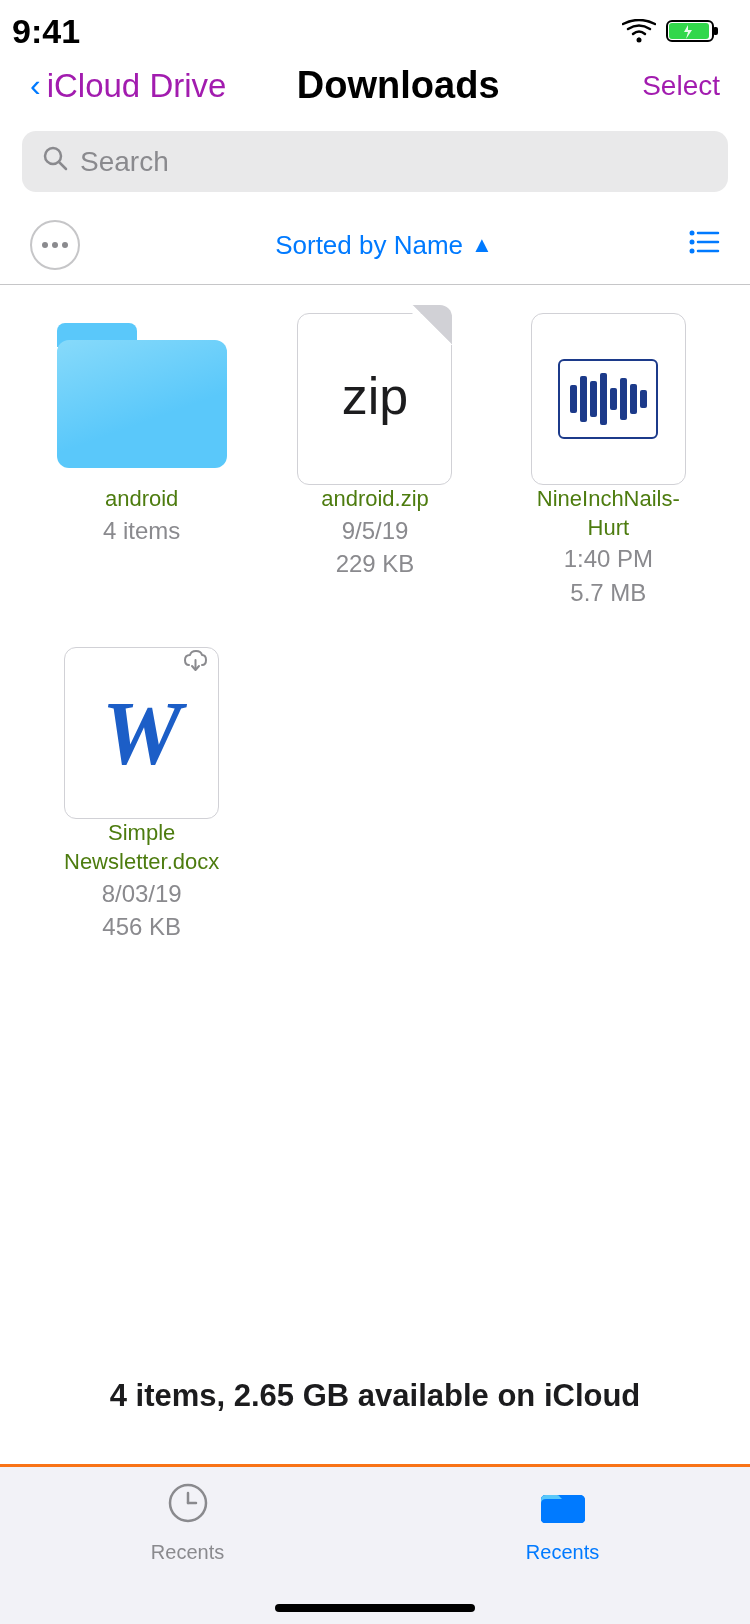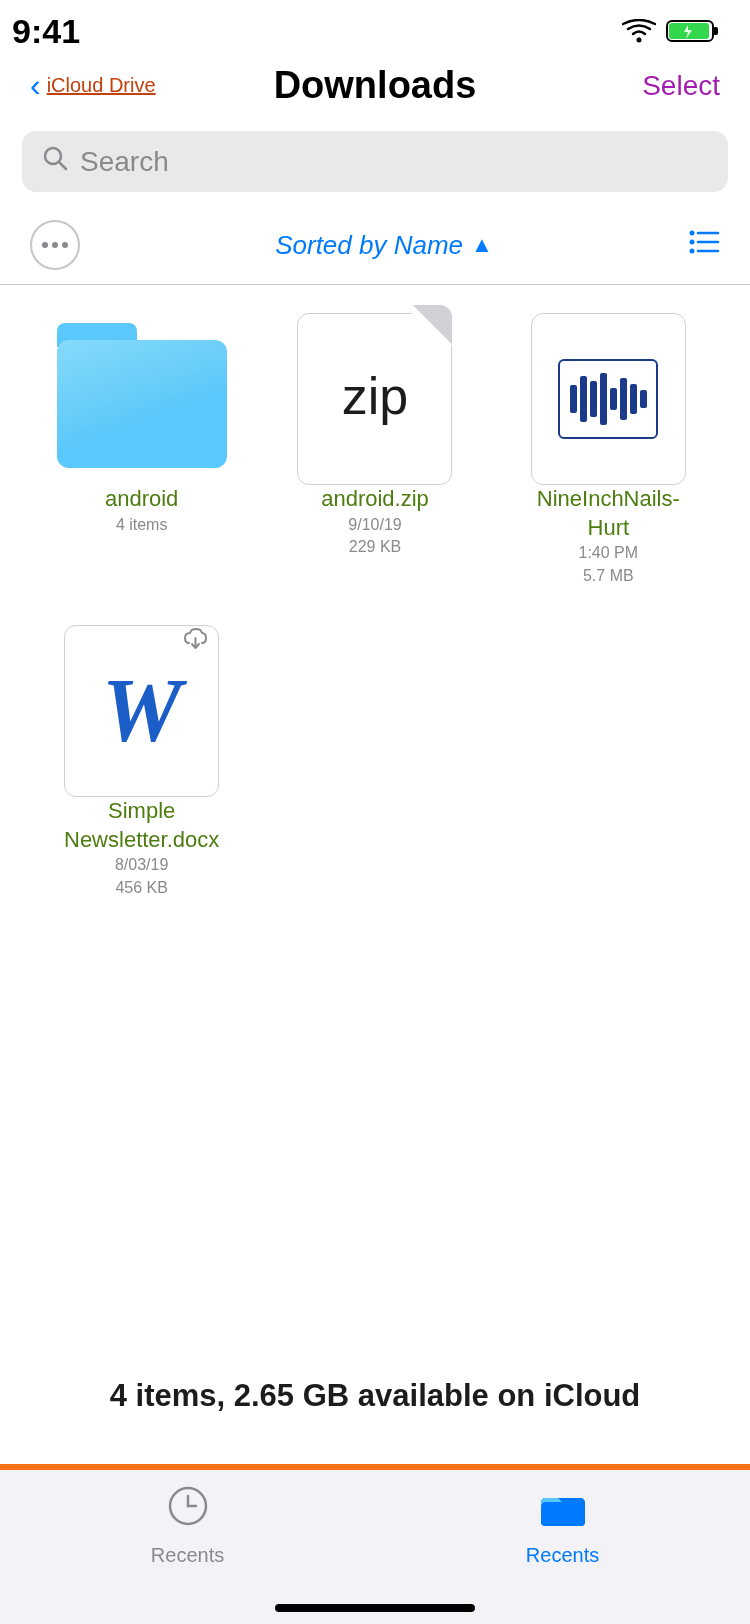--- a/index.html
+++ b/index.html
@@ -91,21 +91,20 @@
       color: #8A8A8E;
     }
 
     
     .sort-bar {
       display: flex;
       justify-content: space-between;
       align-items: center;
       padding: 10px 30px 14px 30px;
       border-bottom: 1px solid #C6C6C8;
-      font-style: italic;
     }
 
     .more-button {
       width: 50px;
       height: 50px;
       border: 2px solid #C6C6C8;
       border-radius: 50%;
       display: flex;
       align-items: center;
       justify-content: center;
@@ -315,21 +314,21 @@
     
     .file-name {
       font-size: 22px;
       color: #4d7c0f;
       text-align: center;
       line-height: 1.3;
       max-width: 180px;
     }
 
     .file-meta {
-      font-size: 16px;
+      font-size: 24px;
       color: #8A8A8E;
       text-align: center;
       line-height: 1.4;
     }
 
     
     .storage-info {
       text-align: center;
       font-size: 31px;
       color: #1C1C1E;
@@ -342,21 +341,21 @@
     }
 
     
     .tab-bar {
       position: fixed;
       bottom: 0;
       left: 0;
       width: 750px;
       height: 160px;
       background: #F2F2F7;
-      border-top: 6px solid #f97316;
+      border-top: 3px solid #f97316;
       display: flex;
       align-items: flex-start;
       padding-top: 14px;
     }
 
     .tab-item {
       flex: 1;
       display: flex;
       flex-direction: column;
       align-items: center;
@@ -425,21 +424,21 @@
         <rect x="3" y="6" width="40" height="16" rx="3" fill="#32D74B"></rect>
 
         <path d="M22 8 L18 15 L22 15 L20 22 L26 13 L22 13 Z" fill="#fff" opacity="0.9"></path>
       </svg>
     </div>
   </div>
 
   <div class="header">
     <div class="header-back">
       <span style="font-size:32px; color:#007AFF; font-weight:300;">‹</span>
-      <span style="color:#c2410c; font-size:20px;text-decoration:underline;">iCloud Drive</span>
+      <span style="color:#a21caf; font-size:33px;">iCloud Drive</span>
     </div>
     <span class="header-title">Downloads</span>
     <div class="header-select">
       <span style="color:#a21caf; font-size:28px;">Select</span>
     </div>
   </div>
 
   <div class="search-container">
     <div class="search-bar">
       <span class="search-glass">
@@ -491,21 +490,21 @@
       <div class="file-icon-container">
         <div class="zip-file-icon">
           <div class="file-paper"></div>
           <div class="file-corner"></div>
           <div class="file-corner-fold"></div>
           <span class="zip-label">zip</span>
         </div>
       </div>
       <span class="file-name">android.zip</span>
       <div class="file-meta">
-        <div>9/10/19</div>
+        <div>9/5/19</div>
         <div>229 KB</div>
       </div>
     </div>
 
     <div class="file-item">
       <div class="file-icon-container">
         <div class="audio-file-icon">
           <div class="audio-icon-inner">
             <div class="audio-waveform-box">
               <div class="waveform-bar" style="height:28px;"></div>

